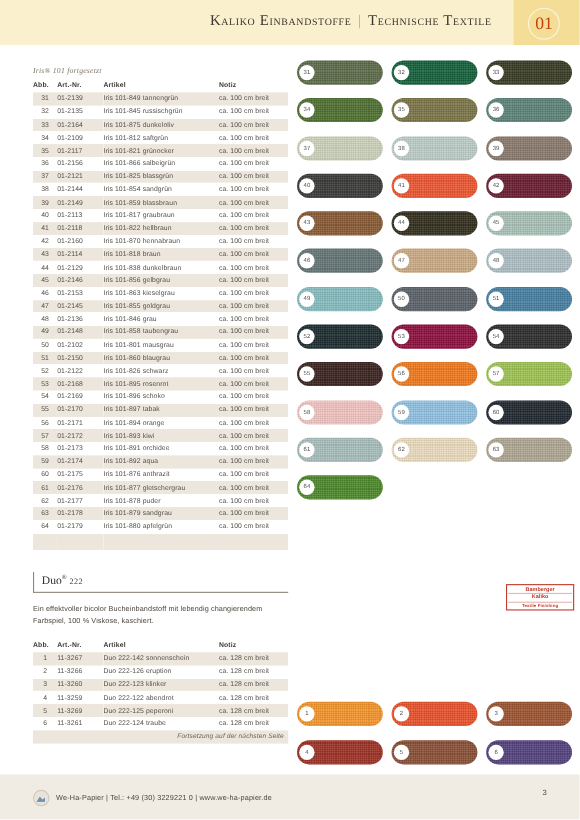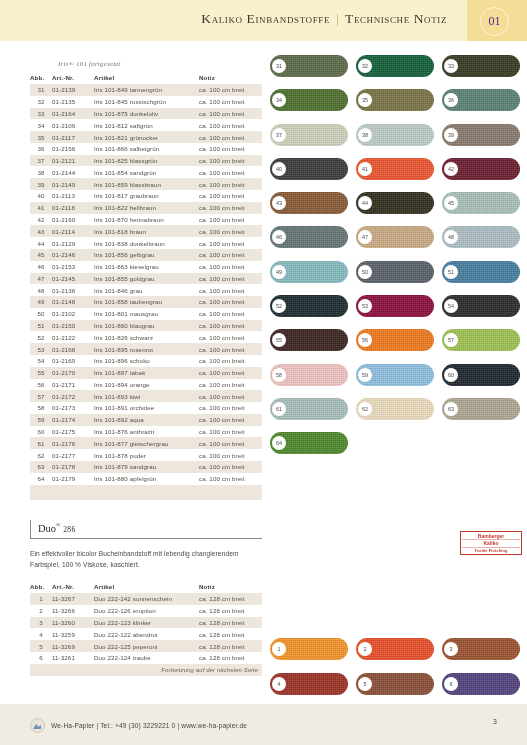--- a/index.html
+++ b/index.html
@@ -31,41 +31,40 @@
   .header-badge-box{
     position:absolute;right:0;top:0;width:60px;height:41px;
     background:#f3dd97;
   }
   .header-badge{
     position:absolute;left:13px;top:7px;width:27px;height:27px;
     border-radius:50%;
     border:1px solid #fdf6dd;
     display:flex;align-items:center;justify-content:center;
     font-family:"Liberation Serif", serif;
-    font-size:12px;color:#4c1d95;
+    font-size:16px;color:#c2410c;
   }
 
   
   .page{
     position:absolute;left:0;top:41px;width:527px;height:663px;
     background:#ffffff;
   }
 
   
   .left-col{position:absolute;left:30px;top:0;width:232px;}
 
   .cont-label{
     font-family:"Liberation Serif", serif;
     font-style:italic;
     font-size:7px;
     color:#7d766b;
     margin-top:19px;
     margin-bottom:4px;
     letter-spacing:.2px;
-    margin-left:28px;
   }
 
   table.stock{
     border-collapse:collapse;
     width:232px;
     table-layout:fixed;
   }
   table.stock th{
     font-size:6.2px;
     font-weight:bold;
@@ -204,21 +203,21 @@
     font-size:7px;color:#4b463f;
   }
 </style>
 </head>
 <body>
 
 <div class="header">
   <div class="header-title">
     <span>Kaliko Einbandstoffe</span>
     <span class="bar">|</span>
-    <span>Technische Notiz</span>
+    <span>Technische Textile</span>
   </div>
   <div class="header-badge-box">
     <div class="header-badge">01</div>
   </div>
 </div>
 
 <div class="page">
 
   <div class="left-col">
 
@@ -444,21 +443,21 @@
             <td></td>
             <td></td>
             <td></td>
             <td></td>
           </tr>
         </tbody>
     </table>
 
     <div class="sec-head">
       <div class="t">
-        <span>Duo</span><sup>®</sup> <span class="num">286</span>
+        <span>Duo</span><sup>®</sup> <span class="num">222</span>
       </div>
     </div>
 
     <div class="sec-desc">Ein effektvoller bicolor Bucheinbandstoff mit lebendig changierendem Farbspiel, 100 % Viskose, kaschiert.</div>
 
     <table class="stock" style="margin-top:10px;">
       <thead>
         <tr>
           <th class="c-abb">Abb.</th>
           <th class="c-art">Art.-Nr.</th>

